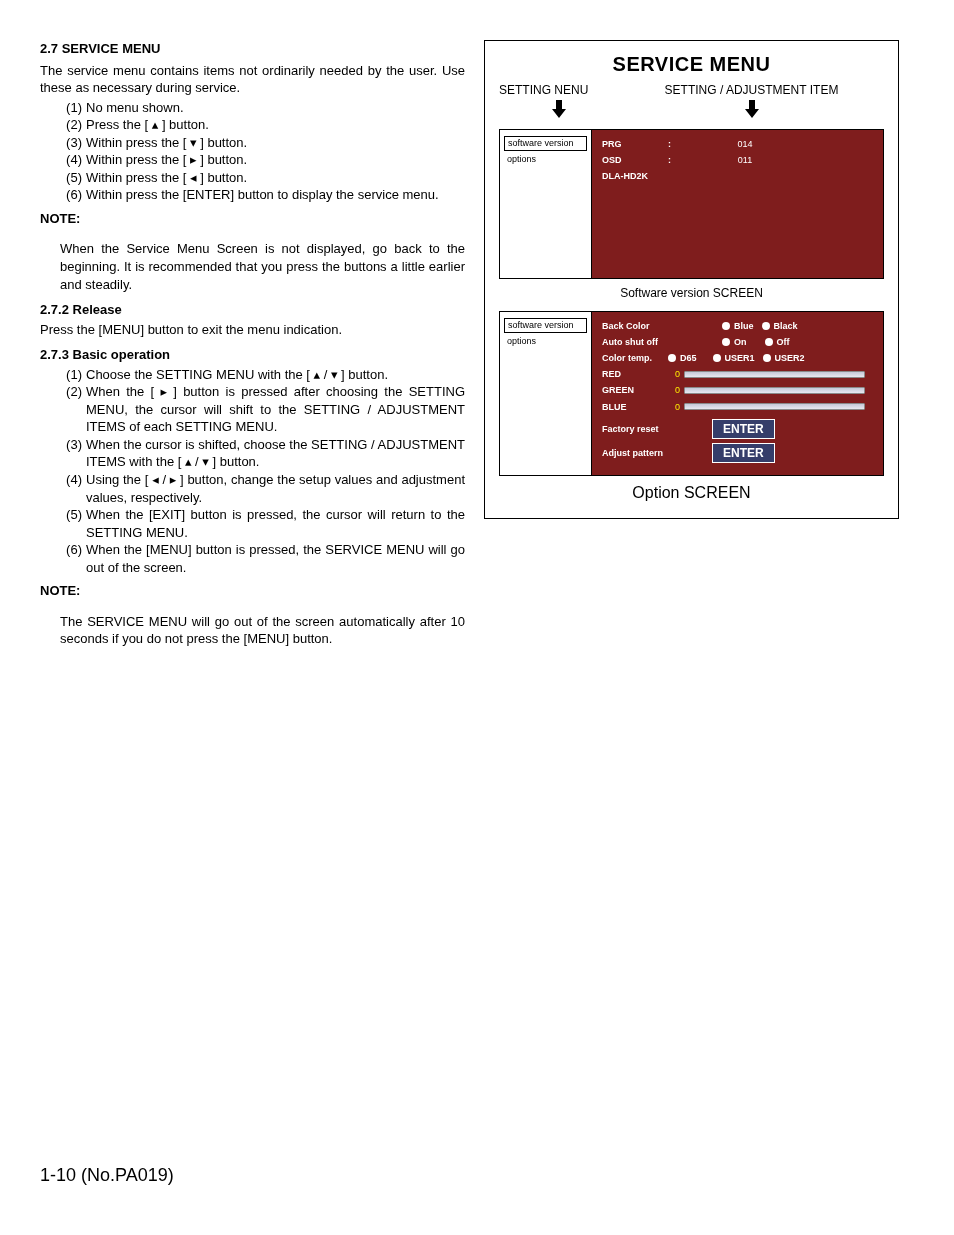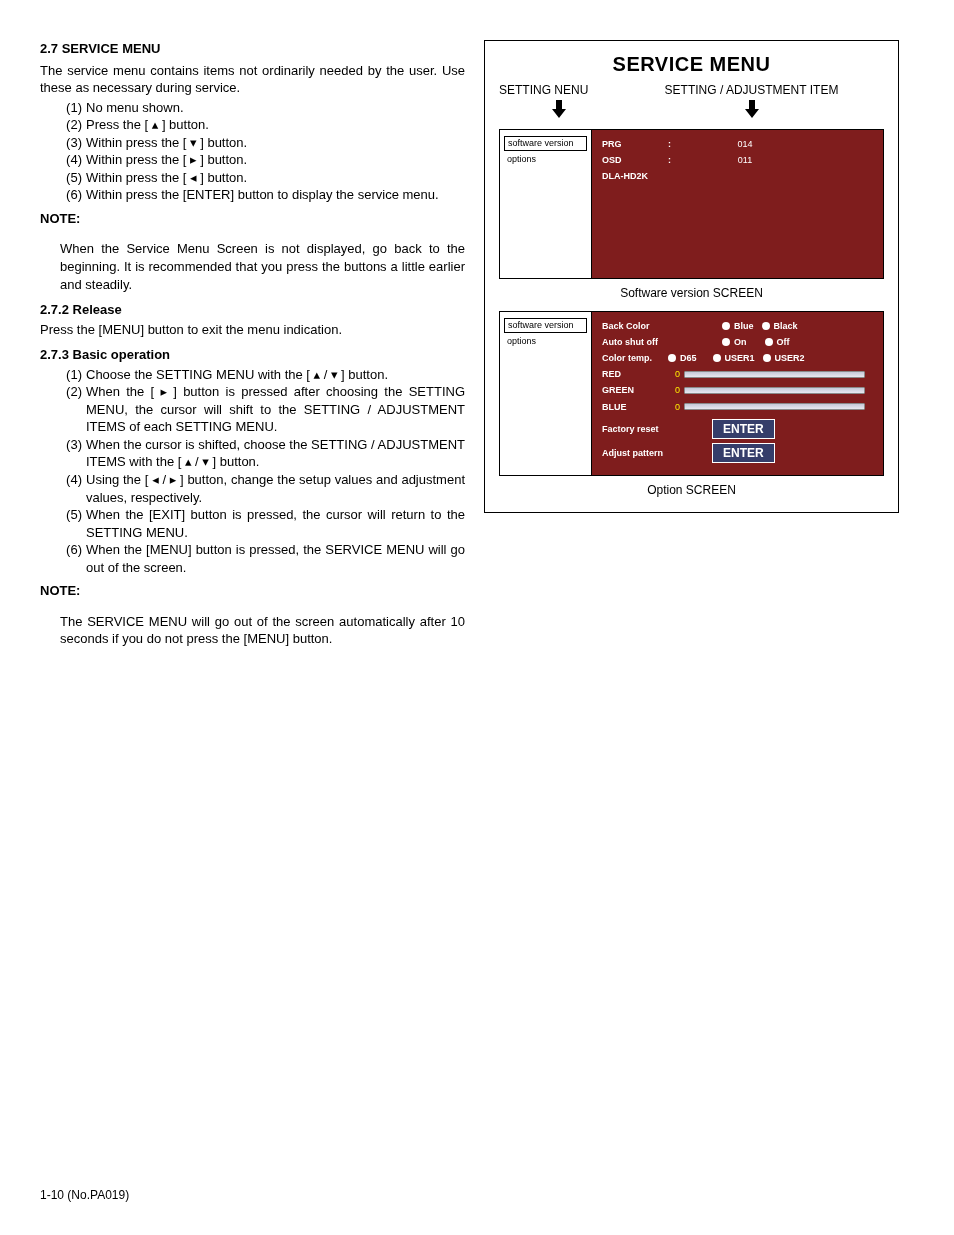--- a/index.html
+++ b/index.html
@@ -17,34 +17,34 @@
   .left { flex: 0 0 425px; text-align: justify; }
   .right { flex: 0 0 415px; }
   .h-sec { font-weight: bold; margin: 0 0 4px 0; }
   .h-sub { font-weight: bold; margin: 8px 0 2px 0; }
   .para { margin: 0 0 2px 0; }
   .indent { padding-left: 20px; }
   .step { display:flex; }
   .step .num { flex: 0 0 26px; text-align:right; padding-right:4px;}
   .step .txt { flex: 1; text-align: justify;}
   .note-lbl { font-weight: bold; margin-top:6px;}
-  .page-footer { position: absolute; bottom: 32px; left: 40px; font-size: 12px;}
+  .page-footer { position: absolute; bottom: 48px; left: 40px; font-size: 18px;}
   .diagram-box { border: 1px solid #000; padding: 10px 14px 14px 14px; }
   .diagram-title { text-align:center; font-weight:bold; font-size:20px; font-family: Arial; letter-spacing:0.5px; margin-bottom:4px;}
   .col-headers { display:flex; font-size:12px; margin-bottom:2px;}
   .col-headers .c1 { width: 120px; text-align:left;}
   .col-headers .c2 { flex:1; text-align:center;}
   .arrows-row { display:flex; margin-bottom:6px;}
   .arrows-row .a1 { width: 120px; text-align:center; }
   .arrows-row .a2 { flex:1; text-align:center; }
   svg.arrow { width:14px; height:18px; }
   .panel-row { display:flex; height:150px; border:1px solid #000; }
   .panel-row + .caption { text-align:center; font-size:12px; margin:6px 0 10px 0;}
   .panel-row2 { display:flex; height:165px; border:1px solid #000; }
-  .panel-row2 + .caption { text-align:center; font-size:12px; margin:6px 0 0 0;}
+  .panel-row2 + .caption { text-align:center; font-size:16px; margin:6px 0 0 0;}
   .sidebar { width:92px; border-right:1px solid #000; padding:6px 4px; font-size:9px; }
   .sidebar .item { padding:2px 3px; margin-bottom:2px; line-height:1;}
   .sidebar .sel { border:1px solid #000; }
   .dark { flex:1; background:#7f1d1d; color:#fff; font-size:9px; padding:8px 10px; position:relative;}
   .dark .row { display:flex; align-items:center; margin-bottom:4px; min-height:12px;}
   .dark .lbl { width:66px; font-weight:bold; }
   .dark .col { width:62px; font-weight:bold; }
   .dark .val { width:30px; text-align:center; }
   .radio { display:inline-flex; align-items:center; margin-right:8px; }
   .radio .dot { width:8px; height:8px; border-radius:50%; background:#fff; margin-right:4px; display:inline-block;}

